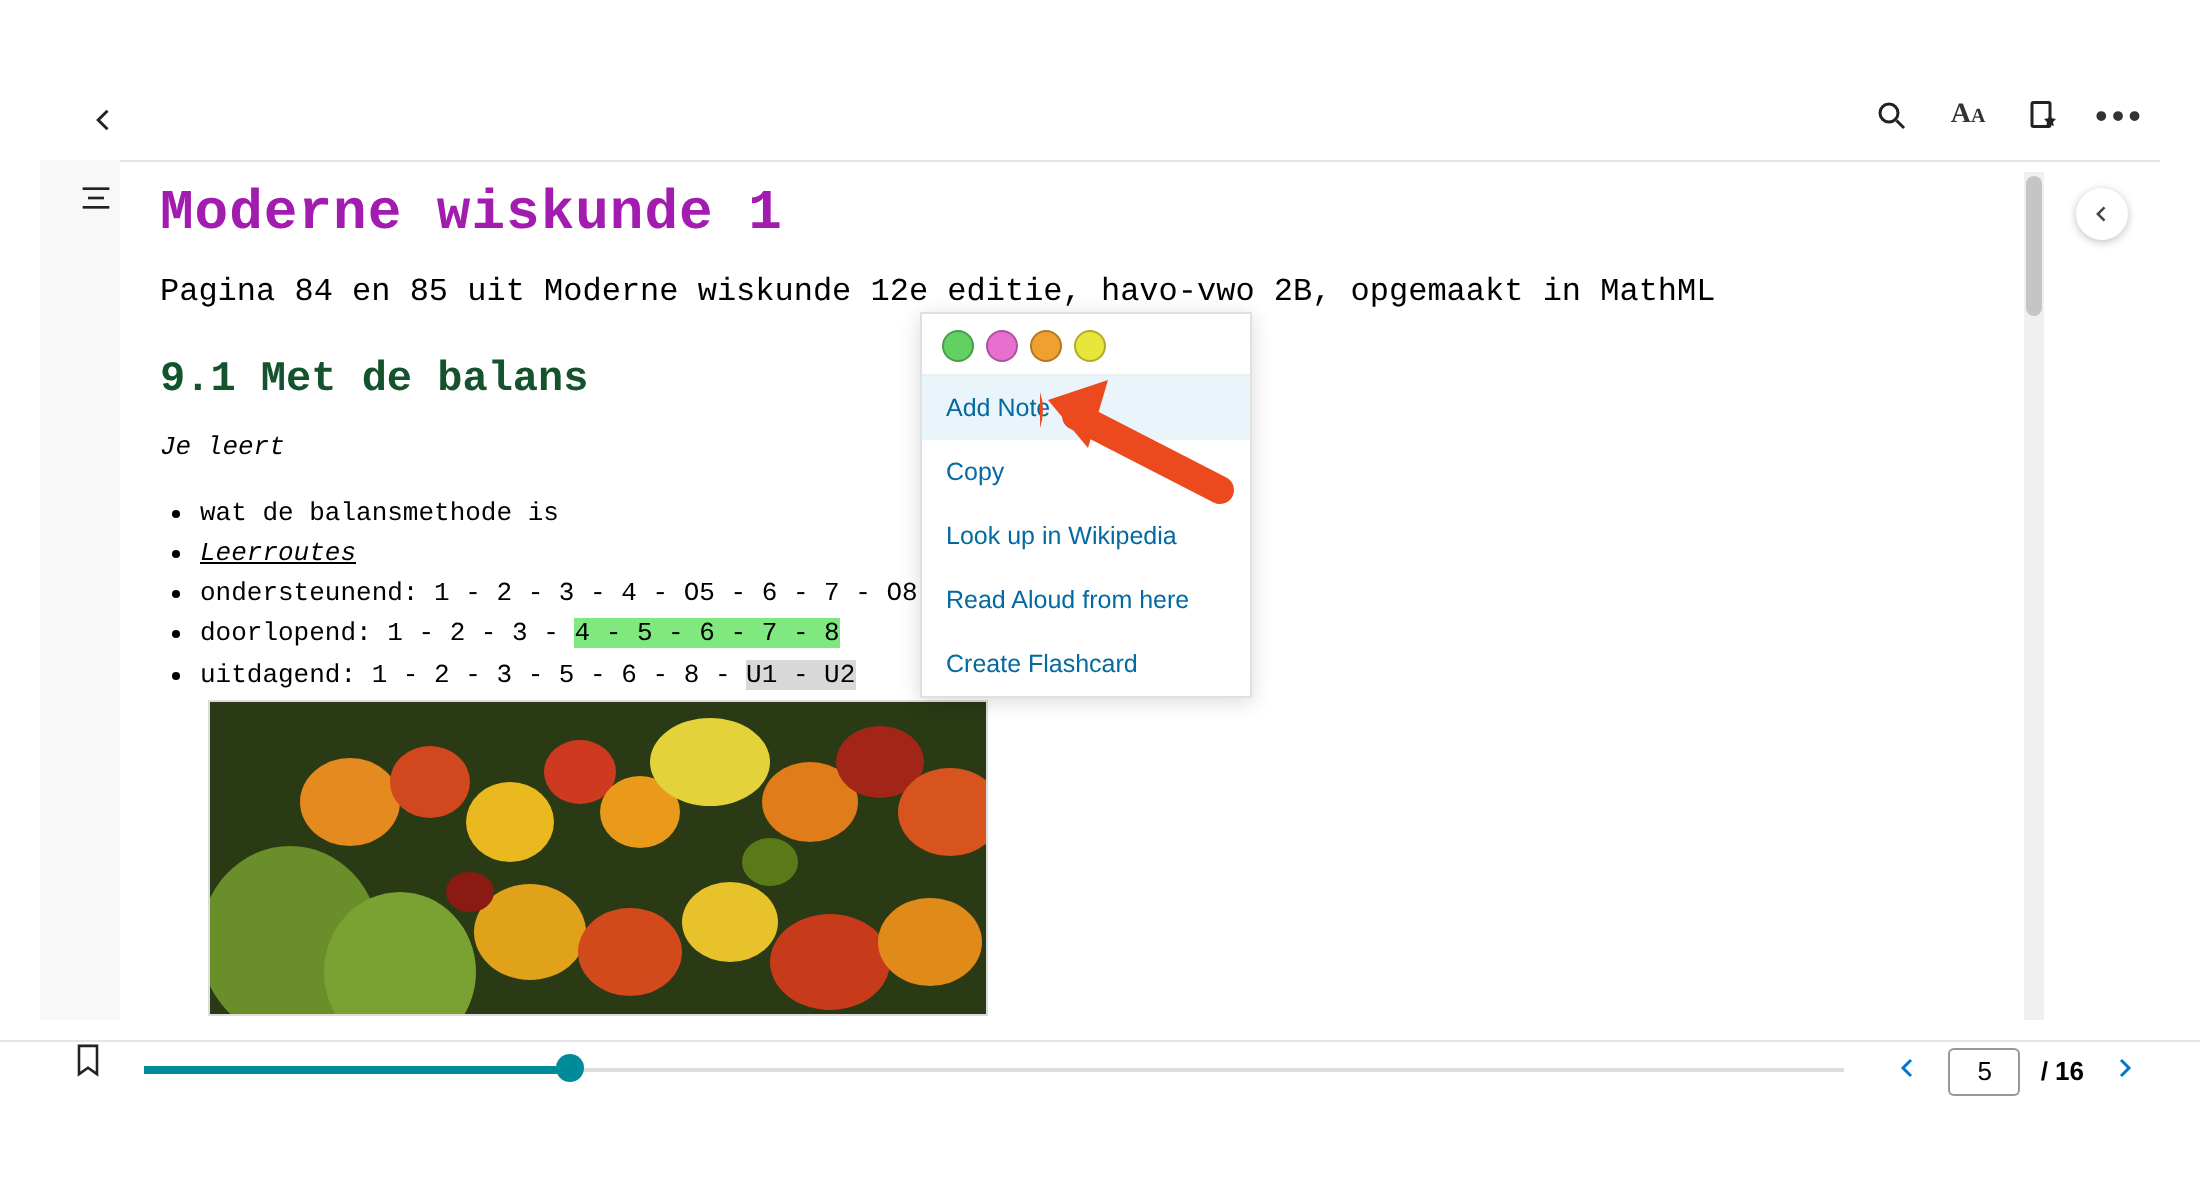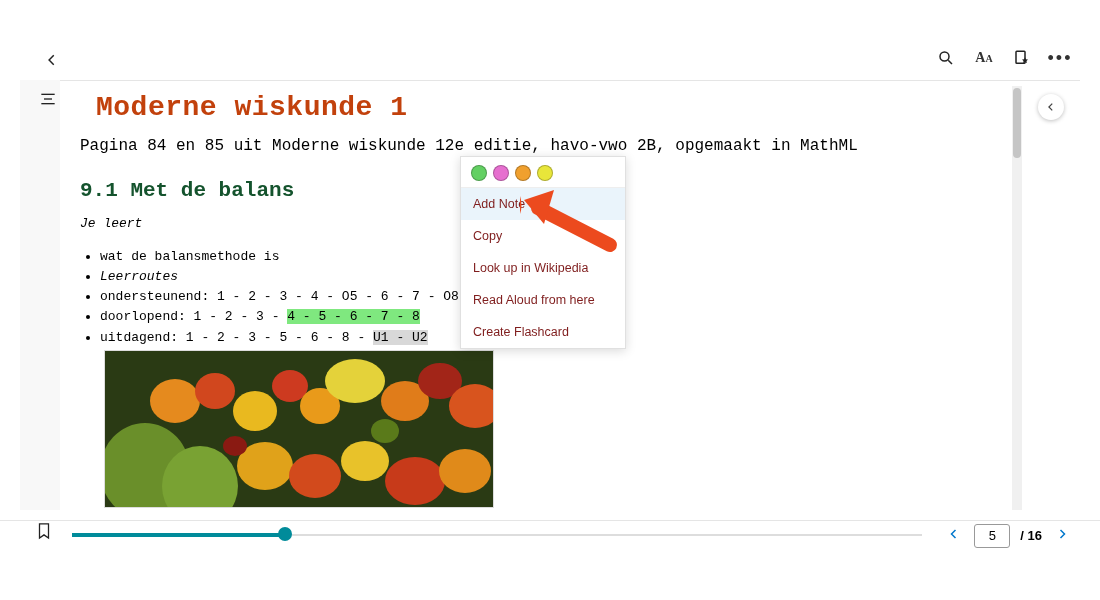--- a/index.html
+++ b/index.html
@@ -7,41 +7,41 @@
   .topbar { position:absolute; top:0; left:0; right:0; height:80px; }
   .back-btn { position:absolute; left:40px; top:48px; width:24px; height:24px; display:flex; align-items:center; justify-content:center; cursor:pointer; }
   .top-icons { position:absolute; right:30px; top:48px; display:flex; gap:18px; align-items:center; }
   .icon { width:20px; height:20px; display:flex; align-items:center; justify-content:center; cursor:pointer; color:#333; }
   .divider { position:absolute; top:80px; left:20px; right:20px; border-top:1px solid #e5e5e5; }
 
   .sidebar-left { position:absolute; left:20px; top:80px; width:40px; height:430px; background:#f8f8f8; }
   .toc-btn { position:absolute; left:40px; top:92px; cursor:pointer; }
 
   .content { position:absolute; left:80px; top:88px; width:920px; height:422px; overflow:hidden; background:#fff; }
-  .h1 { font-family: "Courier New", monospace; font-weight:bold; color:#c2410c; font-size:28px; margin:4px 0 10px 16px; letter-spacing:0.5px; }
+  .h1 { font-family: "Courier New", monospace; font-weight:bold; color:#a21caf; font-size:28px; margin:4px 0 10px 0; letter-spacing:0.5px; }
   .desc { font-family: "Courier New", monospace; font-size:16px; margin:14px 0 24px 0; }
   .h2 { font-family: "Courier New", monospace; font-weight:bold; color:#14532d; font-size:21px; margin:18px 0 14px 0; }
   .lead { font-family: "Courier New", monospace; font-style:italic; font-size:13px; margin:10px 0 16px 0; }
   ul.list { margin:0 0 10px 20px; padding:0; }
   ul.list li { font-family: "Courier New", monospace; font-size:13px; line-height:1.55; list-style:disc; }
-  .em { font-style:italic; }
+  .em { font-style:italic;text-decoration:underline; }
   .hl-green { background:#7fe87f; }
   .hl-grey { background:#d8d8d8; }
 
   .fruit { position:absolute; left:104px; top:350px; width:390px; height:158px; overflow:hidden; border:1px solid #ddd; }
 
   .scrollbar { position:absolute; right:78px; top:86px; width:10px; height:424px; background:#f0f0f0; }
   .scroll-thumb { position:absolute; top:2px; left:1px; width:8px; height:70px; background:#c5c5c5; border-radius:4px; }
 
   .collapse-btn { position:absolute; right:36px; top:94px; width:26px; height:26px; border-radius:50%; background:#fff; box-shadow:0 1px 4px rgba(0,0,0,0.25); display:flex; align-items:center; justify-content:center; cursor:pointer; }
 
   .ctx-menu { position:absolute; left:460px; top:156px; width:166px; background:#fff; border:1px solid #e0e0e0; box-shadow:0 2px 10px rgba(0,0,0,0.15); font-size:12.5px; }
   .ctx-colors { display:flex; gap:6px; padding:8px 10px 6px 10px; border-bottom:1px solid #eee; }
   .ctx-colors .dot { width:16px; height:16px; border-radius:50%; border:1px solid rgba(0,0,0,0.25); cursor:pointer; }
-  .ctx-item { padding:9px 12px; cursor:pointer; color:#7f1d1d; }
+  .ctx-item { padding:9px 12px; cursor:pointer; color:#0369a1; }
   .ctx-item.hover { background:#eaf4fb; }
 
   .arrow { position:absolute; left:520px; top:190px; pointer-events:none; }
 
   .bottombar { position:absolute; left:0; right:0; bottom:0; height:80px; border-top:1px solid #e5e5e5; background:#fff; }
   .bookmark { position:absolute; left:36px; bottom:56px; cursor:pointer; }
   .progress { position:absolute; left:72px; bottom:62px; width:850px; height:6px; }
   .progress-track { position:absolute; left:0; right:0; top:2px; height:2px; background:#ddd; }
   .progress-fill { position:absolute; left:0; top:1px; height:4px; background:#008b9a; }
   .progress-thumb { position:absolute; top:-5px; width:14px; height:14px; border-radius:50%; background:#008b9a; cursor:pointer; }

